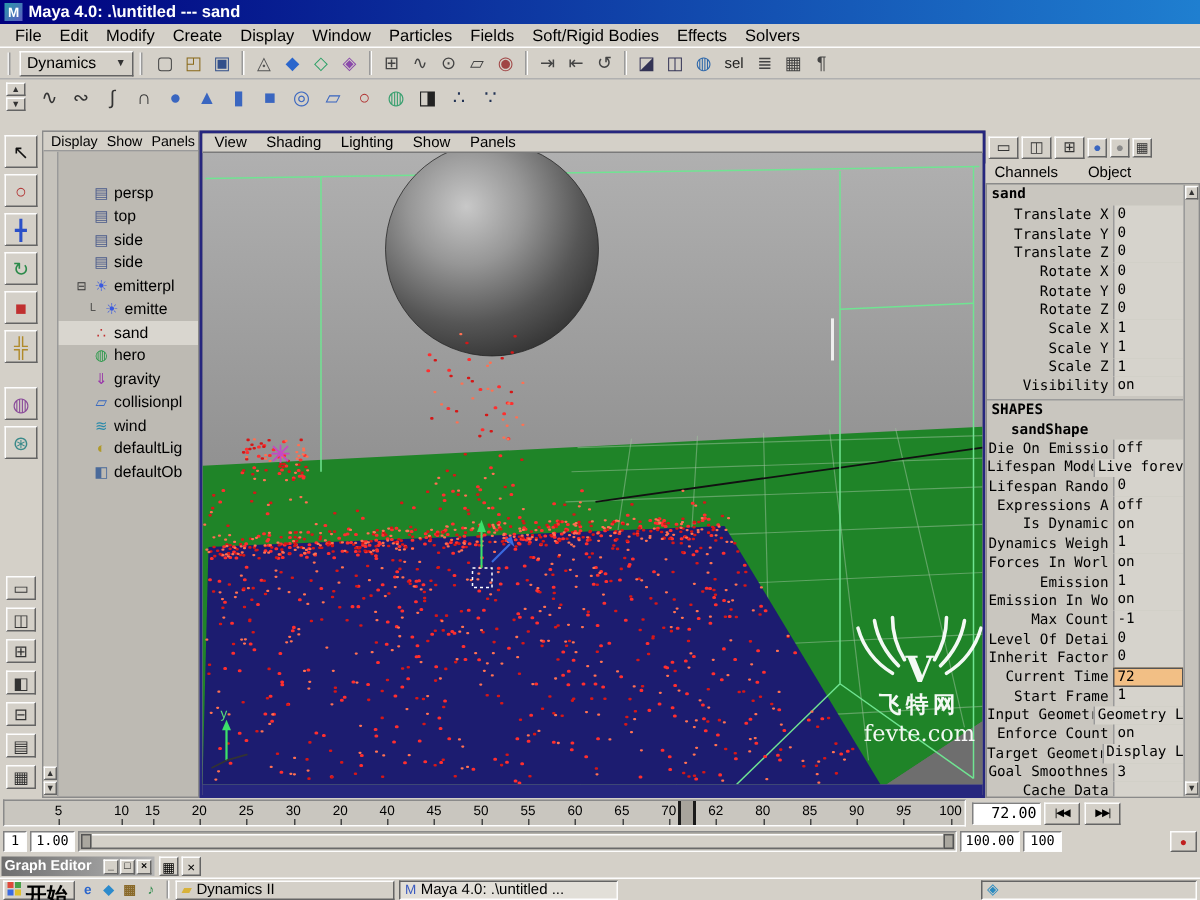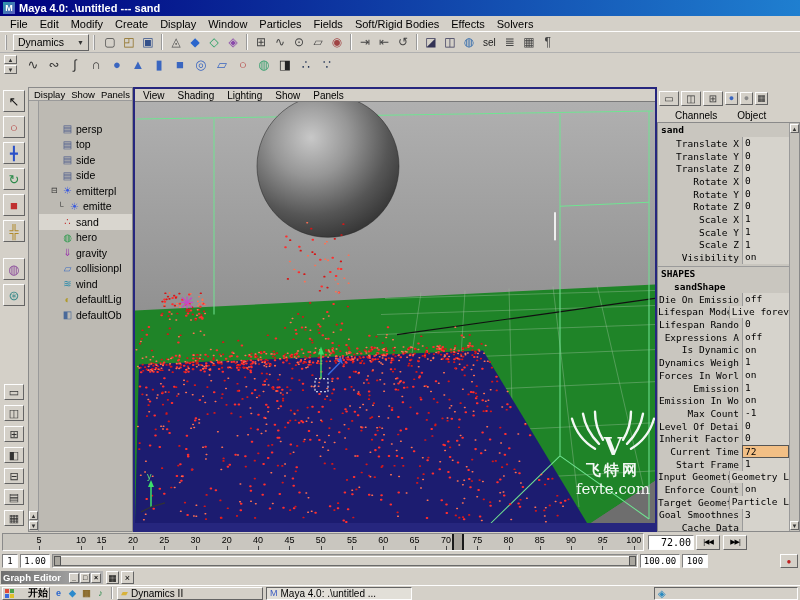--- a/index.html
+++ b/index.html
@@ -52,21 +52,21 @@
 
 #viewport{position:absolute;left:133px;top:87px;width:524px;height:445px;border:2px solid #26267e;background:#8a8a8a;display:flex;flex-direction:column}
 #vp-menu{height:13px;background:#d4d0c8;display:flex;gap:9px;align-items:center;padding-left:6px;font-size:10px;border-bottom:1px solid #7a7a7a;flex:0 0 13px}
 #scene{flex:1;display:block}
 #vp-bottom{height:7px;background:#26267e;flex:0 0 7px}
 
 #channel-area{position:absolute;left:657px;top:87px;width:143px;height:445px;display:flex;flex-direction:column}
 #cb-icons{height:22px;display:flex;align-items:center;gap:2px;padding:2px;flex:0 0 22px}
 .cb-layout-btn{width:20px;height:15px;font-size:10px}
 .cb-small{width:13px;height:13px;font-size:9px}
-#cb-menu{height:13px;background:#d4d0c8;display:flex;gap:16px;padding-left:16px;font-size:10px;align-items:center;flex:0 0 13px}
+#cb-menu{height:13px;background:#d4d0c8;display:flex;gap:16px;padding-left:4px;font-size:10px;align-items:center;flex:0 0 13px}
 #cb-body{flex:1;background:#c9c6bf;border:1px solid #8a8a8a;display:flex;overflow:hidden}
 #cb-rows{flex:1;font-family:"DejaVu Sans Mono",monospace;font-size:9.5px;overflow:hidden}
 .ch-row{display:flex;height:12.7px;align-items:center}
 .ch-name{width:84px;text-align:right;padding-right:3px;white-space:nowrap;overflow:hidden}
 .ch-val{flex:1;height:12.7px;line-height:12.3px;background:#d6d3cc;border-left:1px solid #9a9a9a;padding-left:2px;white-space:nowrap}
 .ch-row.hl .ch-val{background:#f2bf85;border:1px solid #555}
 .ch-node{font-weight:bold;padding-left:3px;height:14px;line-height:14px}
 .ch-shapes{font-weight:bold;padding-left:3px;height:14px;line-height:14px;border-top:1px solid #9a9a9a;margin-top:2px}
 .ch-shape-node{font-weight:bold;padding-left:16px;height:13px;line-height:13px}
 #cb-scroll{width:10px;background:#c6c3bc;border-left:1px solid #9a9a9a;display:flex;flex-direction:column;justify-content:space-between;align-items:center;padding:1px 0}
@@ -86,21 +86,21 @@
 .rs-handle{position:absolute;top:1px;width:7px;height:10px;background:#aaa79f;border:1px solid #555}
 #autokey{margin-left:auto;width:18px;height:14px;font-size:8px;color:#c02020}
 
 #graph-bar-row{position:absolute;left:0;top:570px;width:800px;height:15px;display:flex;align-items:center;gap:3px;padding-left:1px}
 #graph-bar{width:102px;height:13px;background:linear-gradient(90deg,#6e6e6e,#b4b4b4);color:#fff;font-weight:bold;font-size:9.5px;display:flex;align-items:center;padding:0 2px;gap:1px}
 #graph-bar .gtitle{flex:1;white-space:nowrap;overflow:hidden}
 .gb-btn{width:10px;height:10px;font-size:7px;color:#000}
 .gb-side{width:13px;height:13px;font-size:9px}
 
 #taskbar{position:absolute;left:0;top:585px;width:800px;height:15px;background:#d4d0c8;border-top:1px solid #fdfdfd;display:flex;align-items:center;gap:2px;padding:0 2px}
-#start-btn{width:48px;height:13px;display:flex;align-items:center;gap:14px;font-weight:bold;font-size:10px;padding-left:2px}
+#start-btn{width:48px;height:13px;display:flex;gap:3px;font-weight:bold;font-size:14px;padding-left:2px}
 #win-flag{width:9px;height:9px;display:grid;grid-template-columns:4px 4px;grid-template-rows:4px 4px;gap:1px}
 #win-flag span:nth-child(1){background:#e04a3a}
 #win-flag span:nth-child(2){background:#4aa04a}
 #win-flag span:nth-child(3){background:#3a6ae0}
 #win-flag span:nth-child(4){background:#e0c02a}
 .ql-icon{width:13px;height:13px;font-size:9px;font-weight:bold}
 .tb-sep2{width:0;height:12px;border-left:1px solid #9a9a9a;border-right:1px solid #fdfdfd;margin:0 2px}
 .task-btn{width:146px;height:13px;display:flex;align-items:center;gap:3px;font-size:10px;padding:0 3px;overflow:hidden;white-space:nowrap}
 .task-btn.active{border-color:#646464 #fdfdfd #fdfdfd #646464;background:#e2dfd8}
 .task-icon{font-size:9px}
@@ -547,21 +547,21 @@
             <span class="ch-val">Geometry L</span>
           </div>
 
           <div class="ch-row">
             <span class="ch-name">Enforce Count</span>
             <span class="ch-val">on</span>
           </div>
 
           <div class="ch-row">
             <span class="ch-name">Target Geometr</span>
-            <span class="ch-val">Particle L</span>
+            <span class="ch-val">Display L</span>
           </div>
 
           <div class="ch-row">
             <span class="ch-name">Goal Smoothnes</span>
             <span class="ch-val">3</span>
           </div>
 
           <div class="ch-row">
             <span class="ch-name">Cache Data</span>
             <span class="ch-val"></span>
@@ -585,21 +585,21 @@
       <span class="tl-tick" style="left: 151.2px;">25</span>
       <span class="tl-tick" style="left: 182.5px;">30</span>
       <span class="tl-tick" style="left: 213.8px;">20</span>
       <span class="tl-tick" style="left: 245.1px;">40</span>
       <span class="tl-tick" style="left: 276.4px;">45</span>
       <span class="tl-tick" style="left: 307.7px;">50</span>
       <span class="tl-tick" style="left: 339px;">55</span>
       <span class="tl-tick" style="left: 370.3px;">60</span>
       <span class="tl-tick" style="left: 401.6px;">65</span>
       <span class="tl-tick" style="left: 432.9px;">70</span>
-      <span class="tl-tick" style="left: 464.2px;">75</span>
+      <span class="tl-tick" style="left: 464.2px;">62</span>
       <span class="tl-tick" style="left: 495.5px;">80</span>
       <span class="tl-tick" style="left: 526.8px;">85</span>
       <span class="tl-tick" style="left: 558.1px;">90</span>
       <span class="tl-tick" style="left: 589.4px; font-style: italic;">95</span>
       <span class="tl-tick" style="left: 620.7px;">100</span>
       <div id="tl-marker" style="left: 449.42px;"></div>
     </div>
   <span id="tl-time" class="field">72.00</span>
   <div class="iconrow">
 

